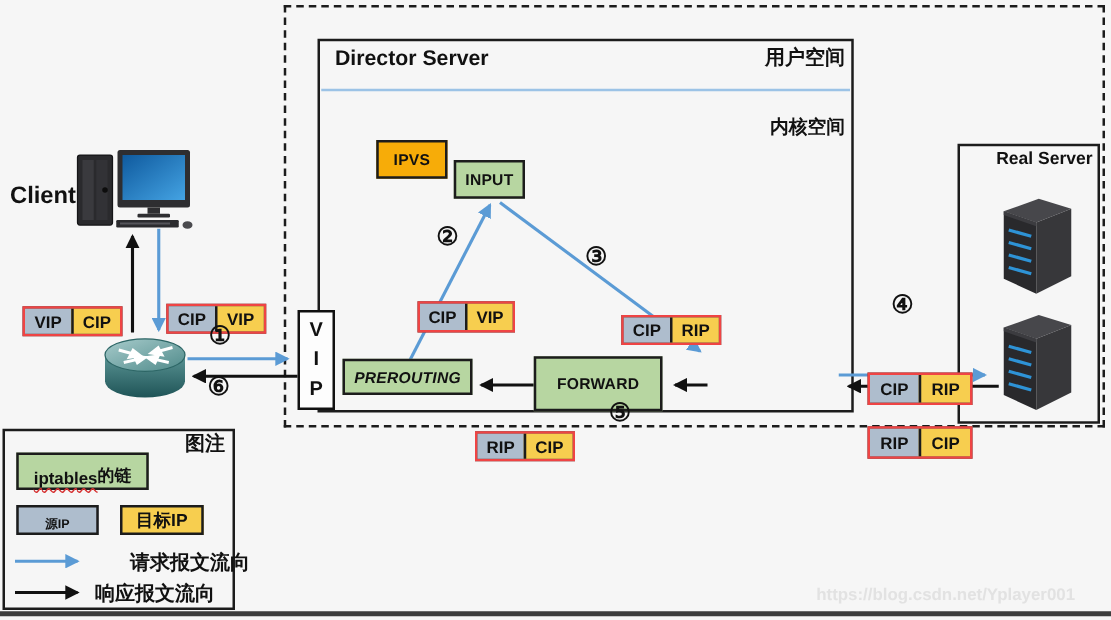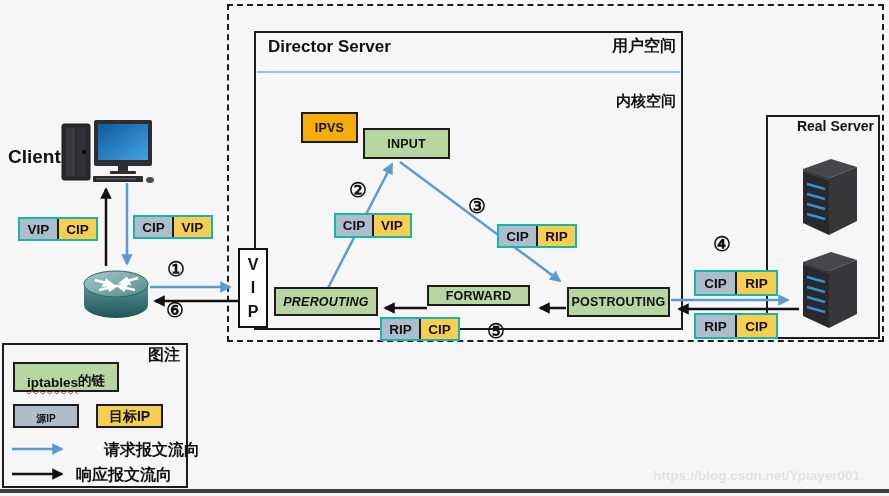--- a/index.html
+++ b/index.html
@@ -6,21 +6,21 @@
   body{font-family:"Liberation Sans",sans-serif;background:#fff;}
   #canvas{position:relative;width:889px;height:496px;background:#f6f6f6;overflow:hidden;}
   .abs{position:absolute;}
   .box-border{position:absolute;border:2px solid #1c1c1c;box-sizing:border-box;background:transparent;}
   .dashed{border-style:dashed;}
   .t{position:absolute;font-weight:bold;color:#111;white-space:nowrap;}
   .chain{position:absolute;background:#b7d6a1;border:2px solid #1c1c1c;box-sizing:border-box;
          display:flex;align-items:center;justify-content:center;
          font-weight:bold;font-size:12.5px;color:#111;letter-spacing:.2px;}
   .chain.ipvs{background:#f7ac08;}
-  .ipbox{position:absolute;display:flex;border:2px solid #14b8a6;box-sizing:border-box;background:#404040;}
+  .ipbox{position:absolute;display:flex;border:2px solid #ef4444;box-sizing:border-box;background:#404040;margin-top:28px;}
   .ipbox .cell{flex:1;display:flex;align-items:center;justify-content:center;
                font-weight:bold;font-size:13.5px;color:#111;}
   .cell.src{background:#aebdcd;}
   .cell.dst{background:#f7ce4f;border-left:2px solid #1c1c1c;}
   .vipbox{position:absolute;background:#fdfdfd;border:2px solid #111;box-sizing:border-box;
           display:flex;flex-direction:column;align-items:center;justify-content:center;
           font-weight:bold;font-size:16px;line-height:1.45;color:#111;}
   .step{position:absolute;transform:translate(-50%,-50%);font-size:20px;font-weight:bold;color:#111;line-height:1;}
   .legend-chip{position:absolute;border:2px solid #1c1c1c;box-sizing:border-box;
                display:flex;align-items:flex-end;justify-content:center;font-weight:bold;color:#111;}
@@ -146,24 +146,23 @@
     </g>
   </svg>
 
   <div class="t" style="left:8px;top:146px;font-size:19px;">Client</div>
   <div class="t" style="left:268px;top:37px;font-size:17px;">Director Server</div>
   <div class="t" style="left:558px;top:36px;width:118px;text-align:right;font-size:16px;">用户空间</div>
   <div class="t" style="left:558px;top:92px;width:118px;text-align:right;font-size:15px;">内核空间</div>
   <div class="t" style="left:770px;top:118px;width:104px;text-align:right;font-size:14px;">Real Server</div>
 
   <div class="chain ipvs" style="left:301px;top:112px;width:57px;height:31px;">IPVS</div>
-  <div class="chain" style="left:363px;top:128px;width:87px;height:31px;">INPUT</div>
+  <div class="chain" style="left:363px;top:128px;width:57px;height:31px;">INPUT</div>
   <div class="chain" style="left:274px;top:287px;width:104px;height:29px;font-style:italic;">PREROUTING</div>
-  <div class="chain" style="left:427px;top:285px;width:103px;height:21px;">FORWARD</div>
-  <div class="chain" style="left:567px;top:287px;width:103px;height:30px;">POSTROUTING</div>
+  <div class="chain" style="left:427px;top:285px;width:103px;height:44px;">FORWARD</div>
 
   <div class="vipbox" style="left:238px;top:248px;width:30px;height:80px;">
     <span>V</span>
     <span>I</span>
     <span>P</span>
   </div>
 
   <div class="ipbox" style="left:18px;top:217px;width:80px;height:24px;">
     <div class="cell src">VIP</div>
     <div class="cell dst">CIP</div>

